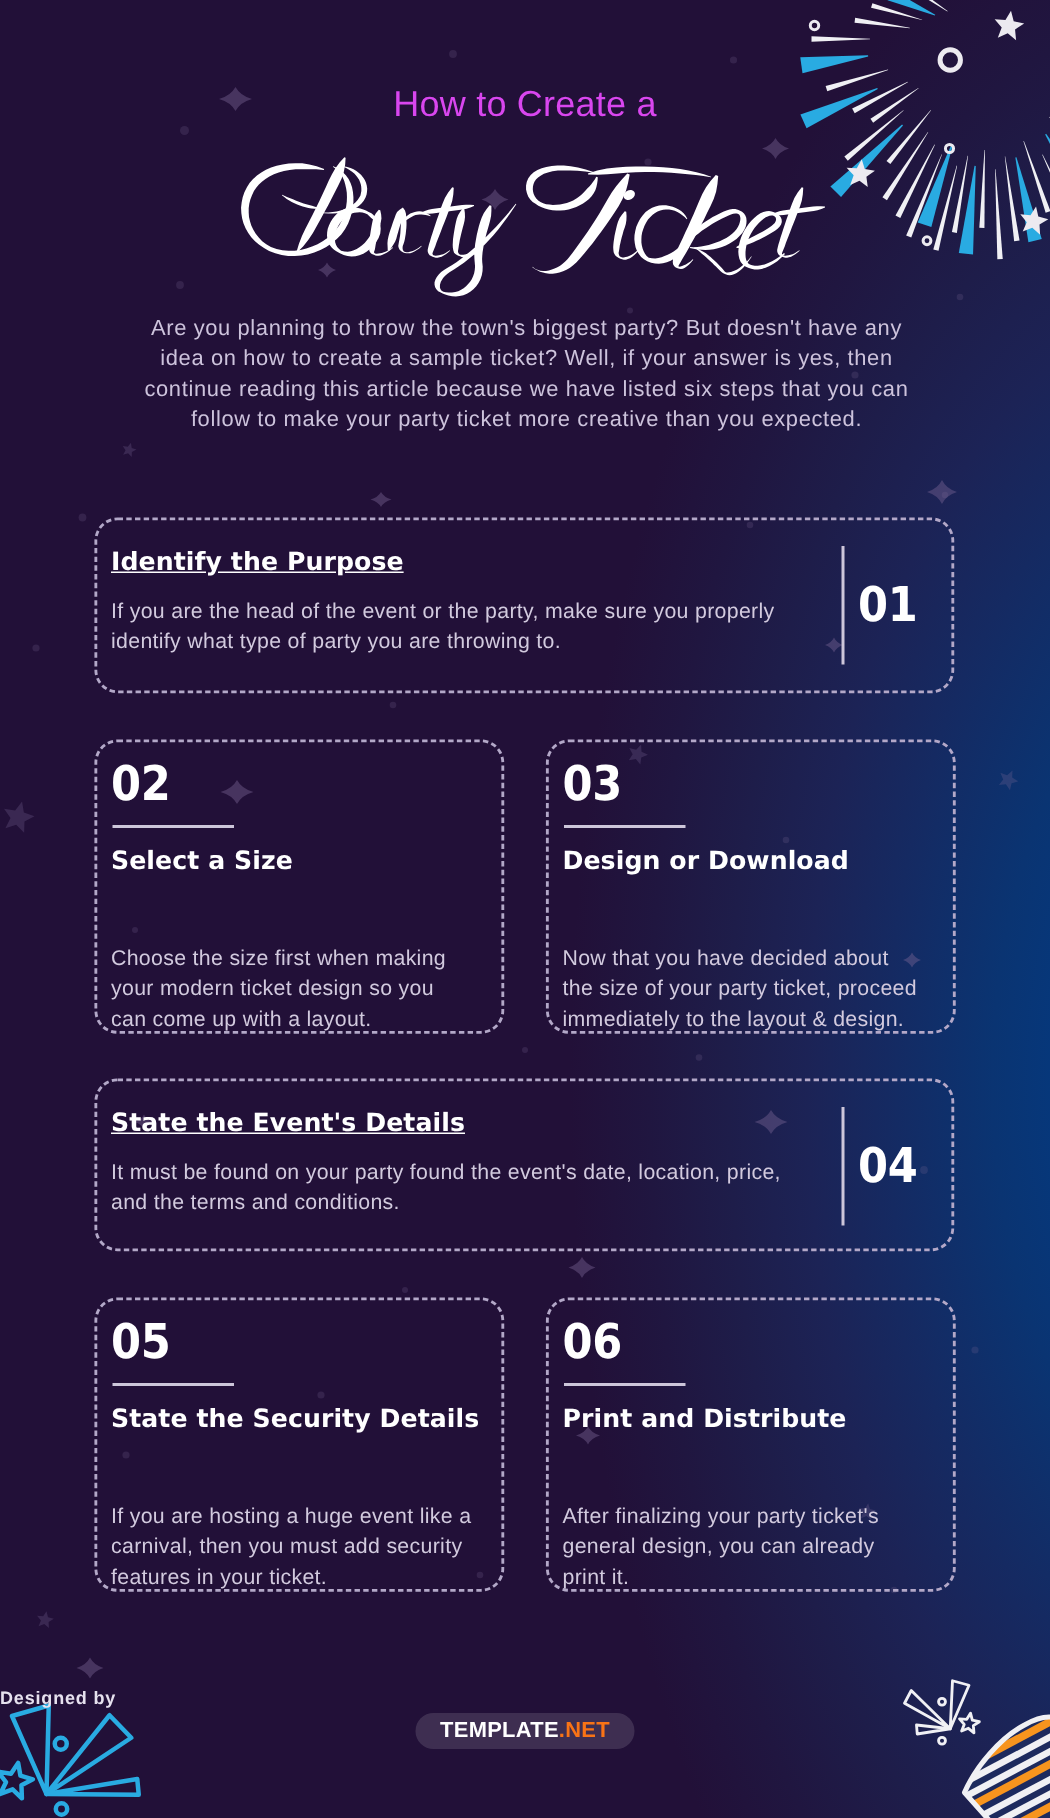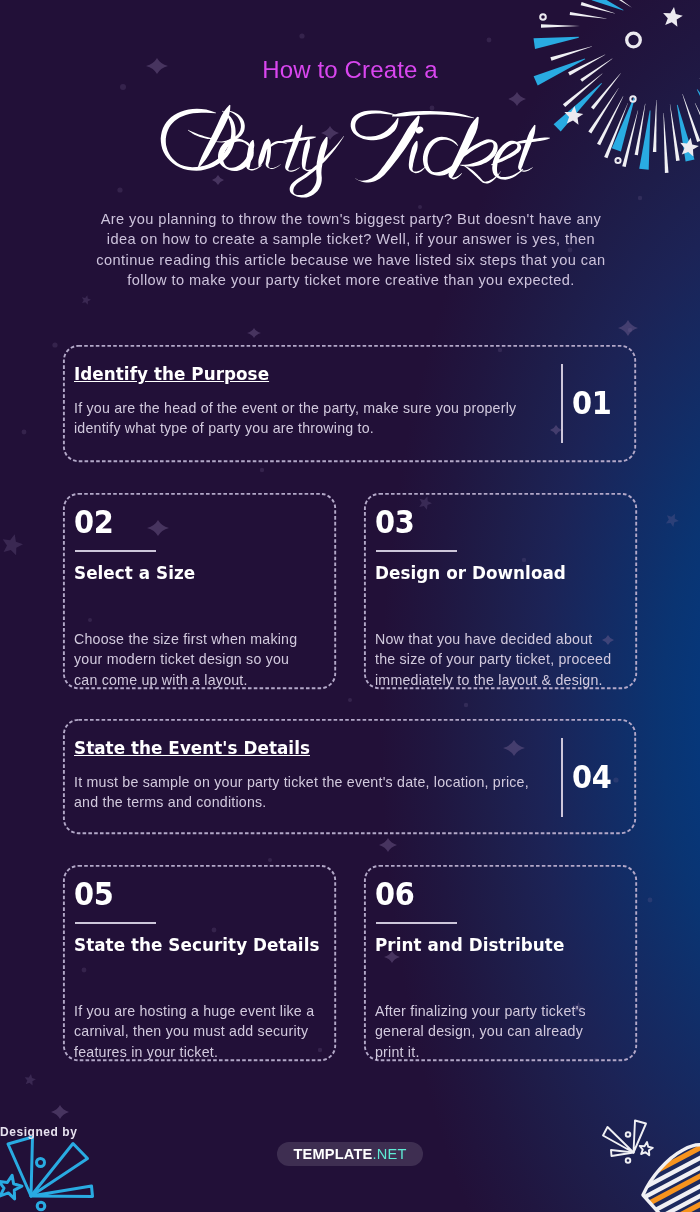--- a/index.html
+++ b/index.html
@@ -45,21 +45,21 @@
 .half .c-title{left:11px;top:70px;}
 .half .c-body{left:11px;top:104px;width:244px;margin-top:32px;}
 
 
 .fdesigned{position:absolute;left:0;right:0;top:1125px;text-align:left;
   color:#e6e1ee;font-size:12px;font-weight:700;letter-spacing:.55px;}
 .fbrand{position:absolute;left:277px;top:1142px;width:146px;height:24px;border-radius:12px;
   background:rgba(255,255,255,0.13);}
 .fbrand span{position:absolute;left:0;right:0;top:4px;text-align:center;
   font-size:14.6px;font-weight:700;letter-spacing:.2px;color:#ffffff;}
-.fbrand .lt{font-weight:400;color:#5eead4;}
+.fbrand .lt{font-weight:700;color:#f97316;}
 </style>
 </head>
 <body>
 
 <div id="poster">
   <div class="bg bg1"></div>
   <div class="bg bg2"></div>
 
   <svg class="layer" width="700" height="1212" viewBox="0 0 700 1212" xmlns="http://www.w3.org/2000/svg">
     <g>
@@ -261,21 +261,21 @@
     <div class="c-body" style="width:236px">Choose the size first when making your modern ticket design so you can come up with a layout.</div>
   </div>
   <div class="card half half-r" style="top:493px;height:196px;">
     <div class="c-num">03</div>
     <div class="c-div"></div>
     <div class="c-title">Design or Download</div>
     <div class="c-body" style="width:240px">Now that you have decided about the size of your party ticket, proceed immediately to the  layout &amp; design.</div>
   </div>
   <div class="card wide" style="top:719px;height:115px;">
     <div class="c-title">State the Event's Details</div>
-    <div class="c-body">It must be sample on your party ticket the event's date, location, price, and the terms and conditions.</div>
+    <div class="c-body">It must be found on your party found the event's date, location, price, and the terms and conditions.</div>
     <div class="c-div"></div>
     <div class="c-num">04</div>
   </div>
   <div class="card half half-l" style="top:865px;height:196px;">
     <div class="c-num">05</div>
     <div class="c-div"></div>
     <div class="c-title">State the Security Details</div>
     <div class="c-body" style="width:244px">If you are hosting a huge event like a carnival, then you must add security features in your ticket.</div>
   </div>
   <div class="card half half-r" style="top:865px;height:196px;">

